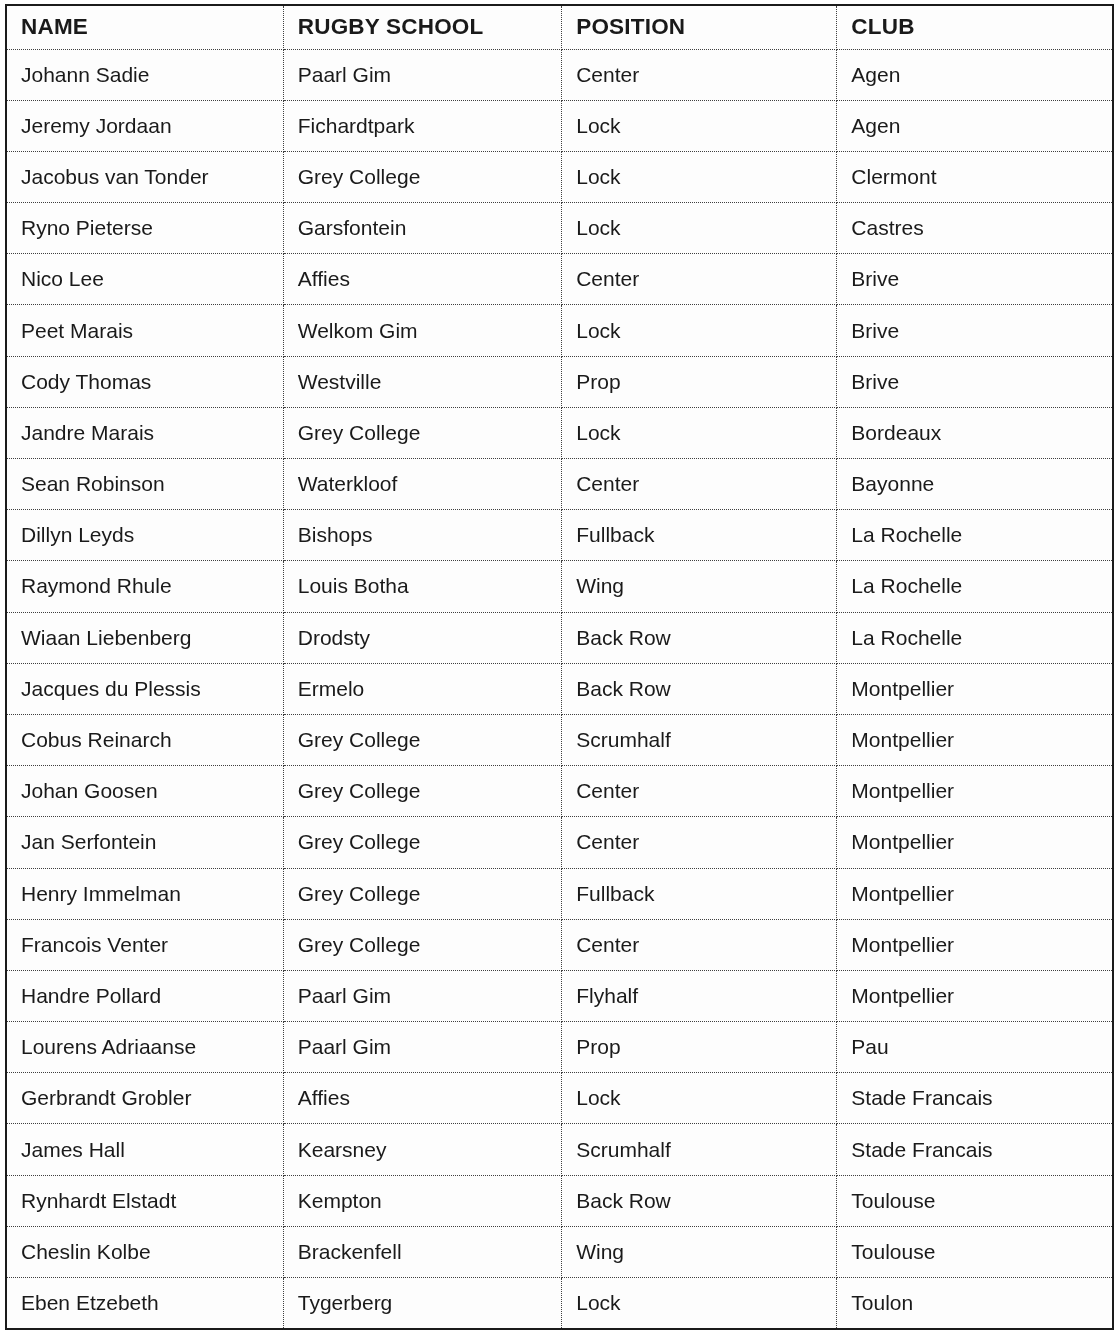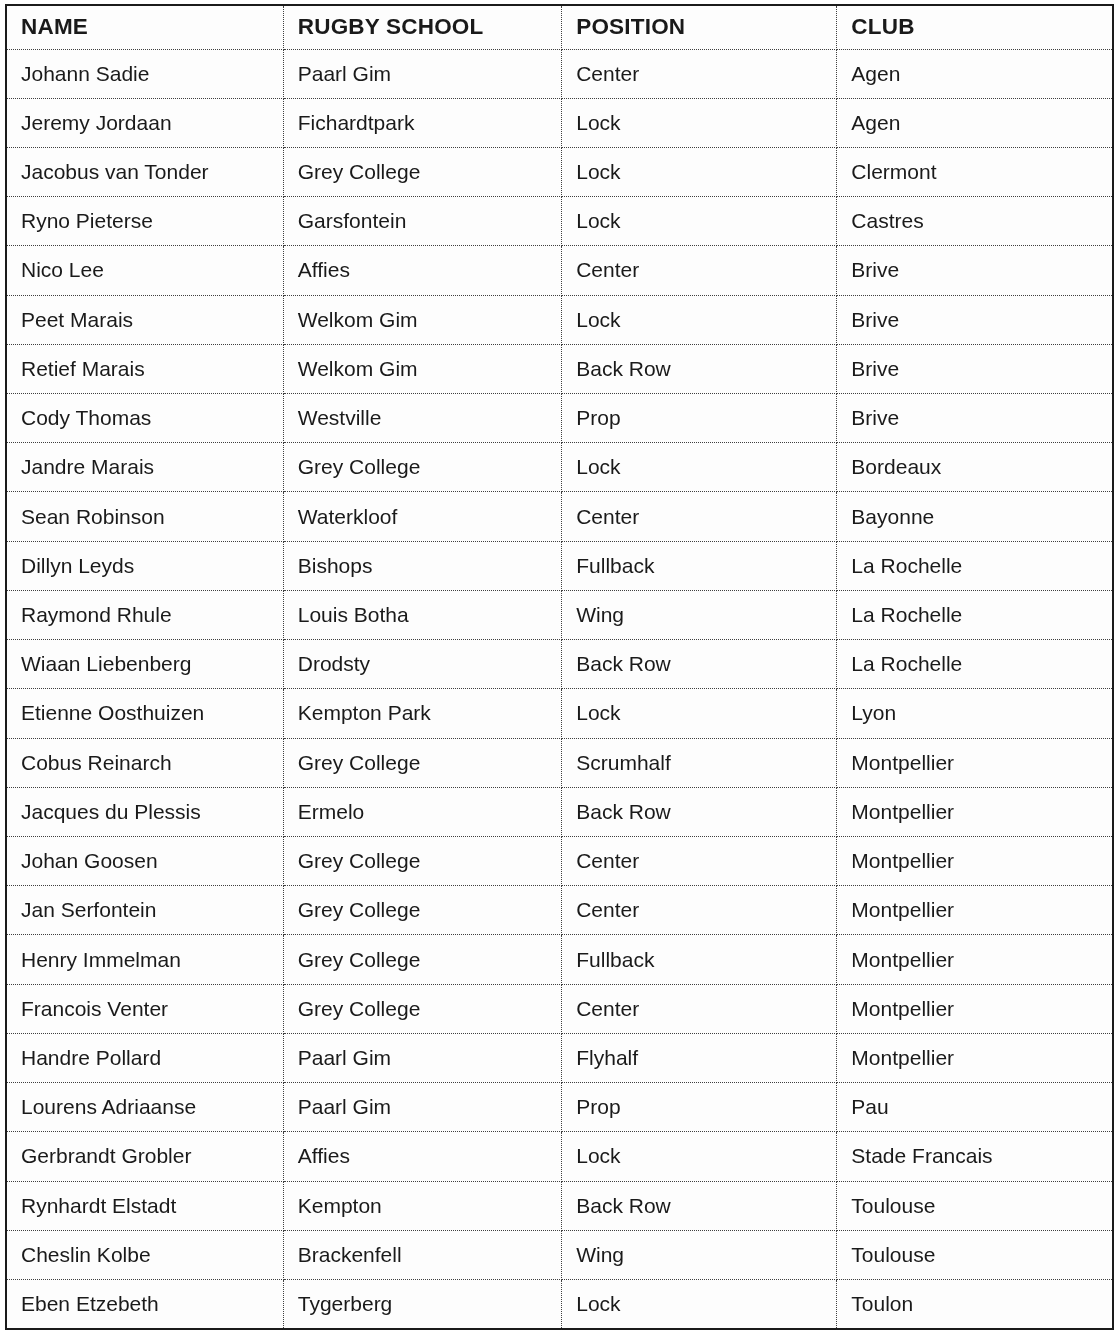--- a/index.html
+++ b/index.html
@@ -108,26 +108,20 @@
           <td>Center</td>
           <td>Brive</td>
         </tr>
         <tr>
           <td>Peet Marais</td>
           <td>Welkom Gim</td>
           <td>Lock</td>
           <td>Brive</td>
         </tr>
         <tr>
-          <td>Retief Marais</td>
-          <td>Welkom Gim</td>
-          <td>Back Row</td>
-          <td>Brive</td>
-        </tr>
-        <tr>
           <td>Cody Thomas</td>
           <td>Westville</td>
           <td>Prop</td>
           <td>Brive</td>
         </tr>
         <tr>
           <td>Jandre Marais</td>
           <td>Grey College</td>
           <td>Lock</td>
           <td>Bordeaux</td>
@@ -150,35 +144,29 @@
           <td>Wing</td>
           <td>La Rochelle</td>
         </tr>
         <tr>
           <td>Wiaan Liebenberg</td>
           <td>Drodsty</td>
           <td>Back Row</td>
           <td>La Rochelle</td>
         </tr>
         <tr>
-          <td>Etienne Oosthuizen</td>
-          <td>Kempton Park</td>
-          <td>Lock</td>
-          <td>Lyon</td>
-        </tr>
-        <tr>
-          <td>Cobus Reinarch</td>
-          <td>Grey College</td>
-          <td>Scrumhalf</td>
-          <td>Montpellier</td>
-        </tr>
-        <tr>
           <td>Jacques du Plessis</td>
           <td>Ermelo</td>
           <td>Back Row</td>
+          <td>Montpellier</td>
+        </tr>
+        <tr>
+          <td>Cobus Reinarch</td>
+          <td>Grey College</td>
+          <td>Scrumhalf</td>
           <td>Montpellier</td>
         </tr>
         <tr>
           <td>Johan Goosen</td>
           <td>Grey College</td>
           <td>Center</td>
           <td>Montpellier</td>
         </tr>
         <tr>
           <td>Jan Serfontein</td>
@@ -210,20 +198,26 @@
           <td>Prop</td>
           <td>Pau</td>
         </tr>
         <tr>
           <td>Gerbrandt Grobler</td>
           <td>Affies</td>
           <td>Lock</td>
           <td>Stade Francais</td>
         </tr>
         <tr>
+          <td>James Hall</td>
+          <td>Kearsney</td>
+          <td>Scrumhalf</td>
+          <td>Stade Francais</td>
+        </tr>
+        <tr>
           <td>Rynhardt Elstadt</td>
           <td>Kempton</td>
           <td>Back Row</td>
           <td>Toulouse</td>
         </tr>
         <tr>
           <td>Cheslin Kolbe</td>
           <td>Brackenfell</td>
           <td>Wing</td>
           <td>Toulouse</td>

